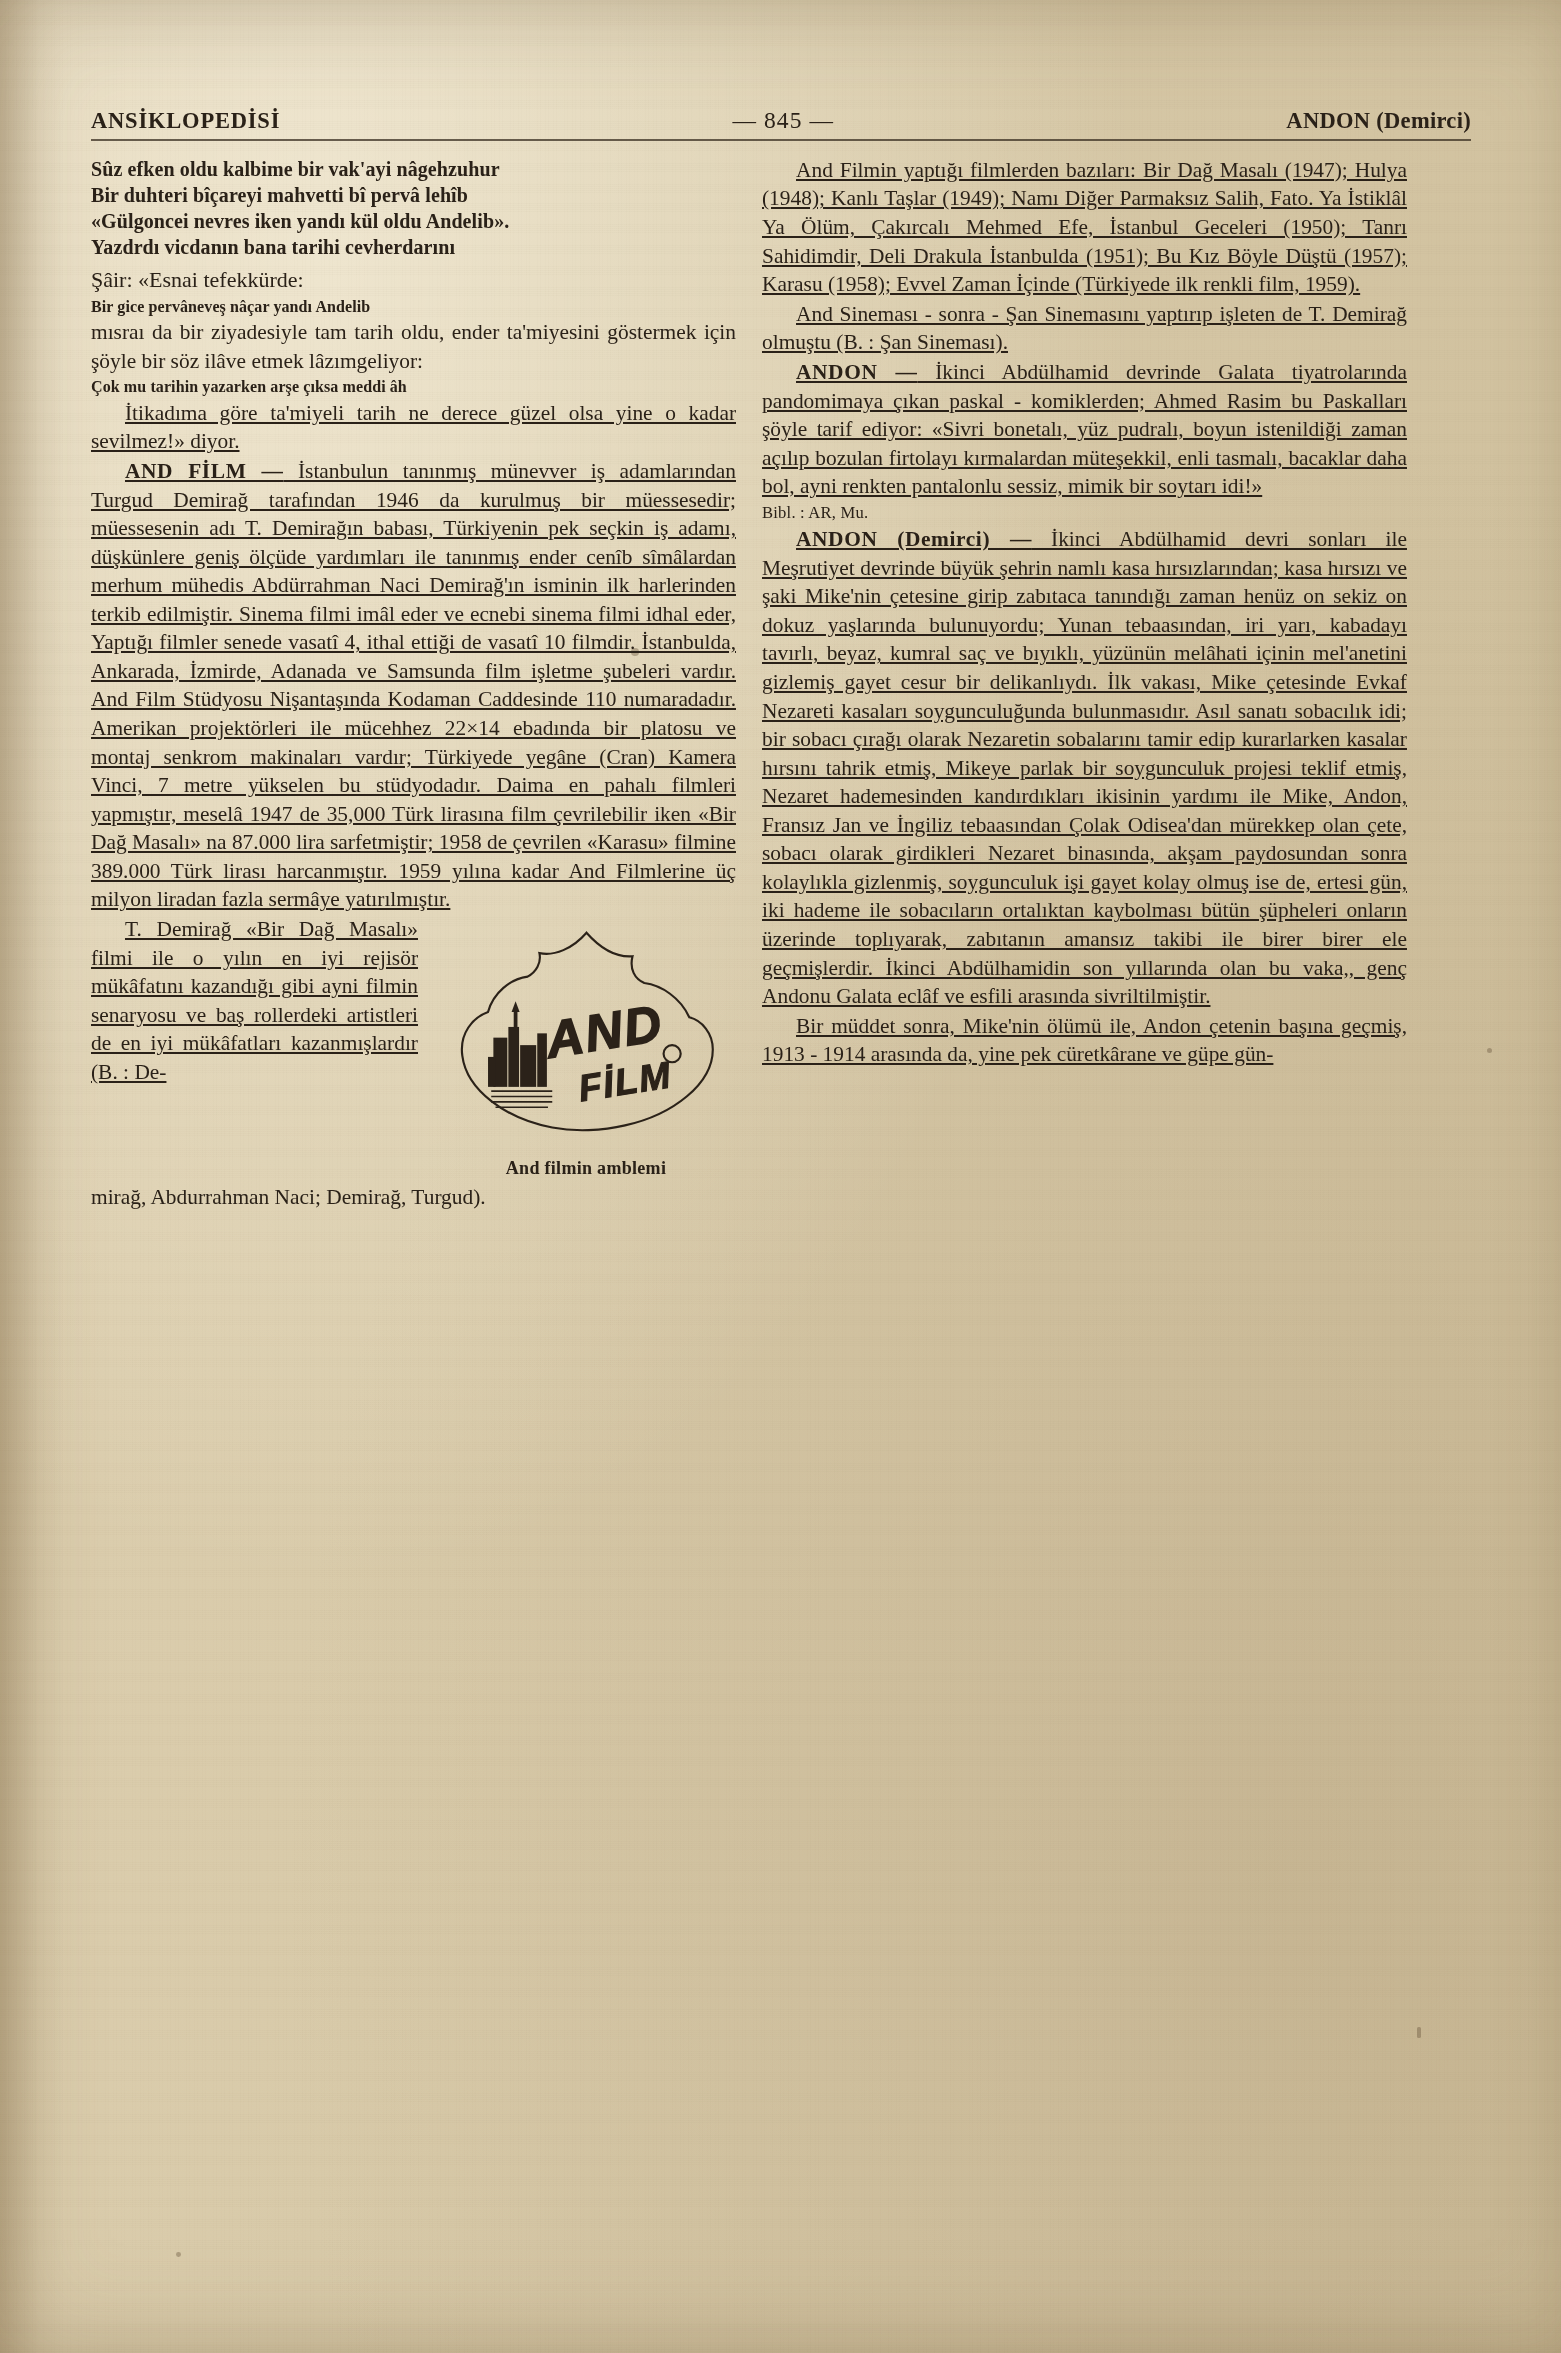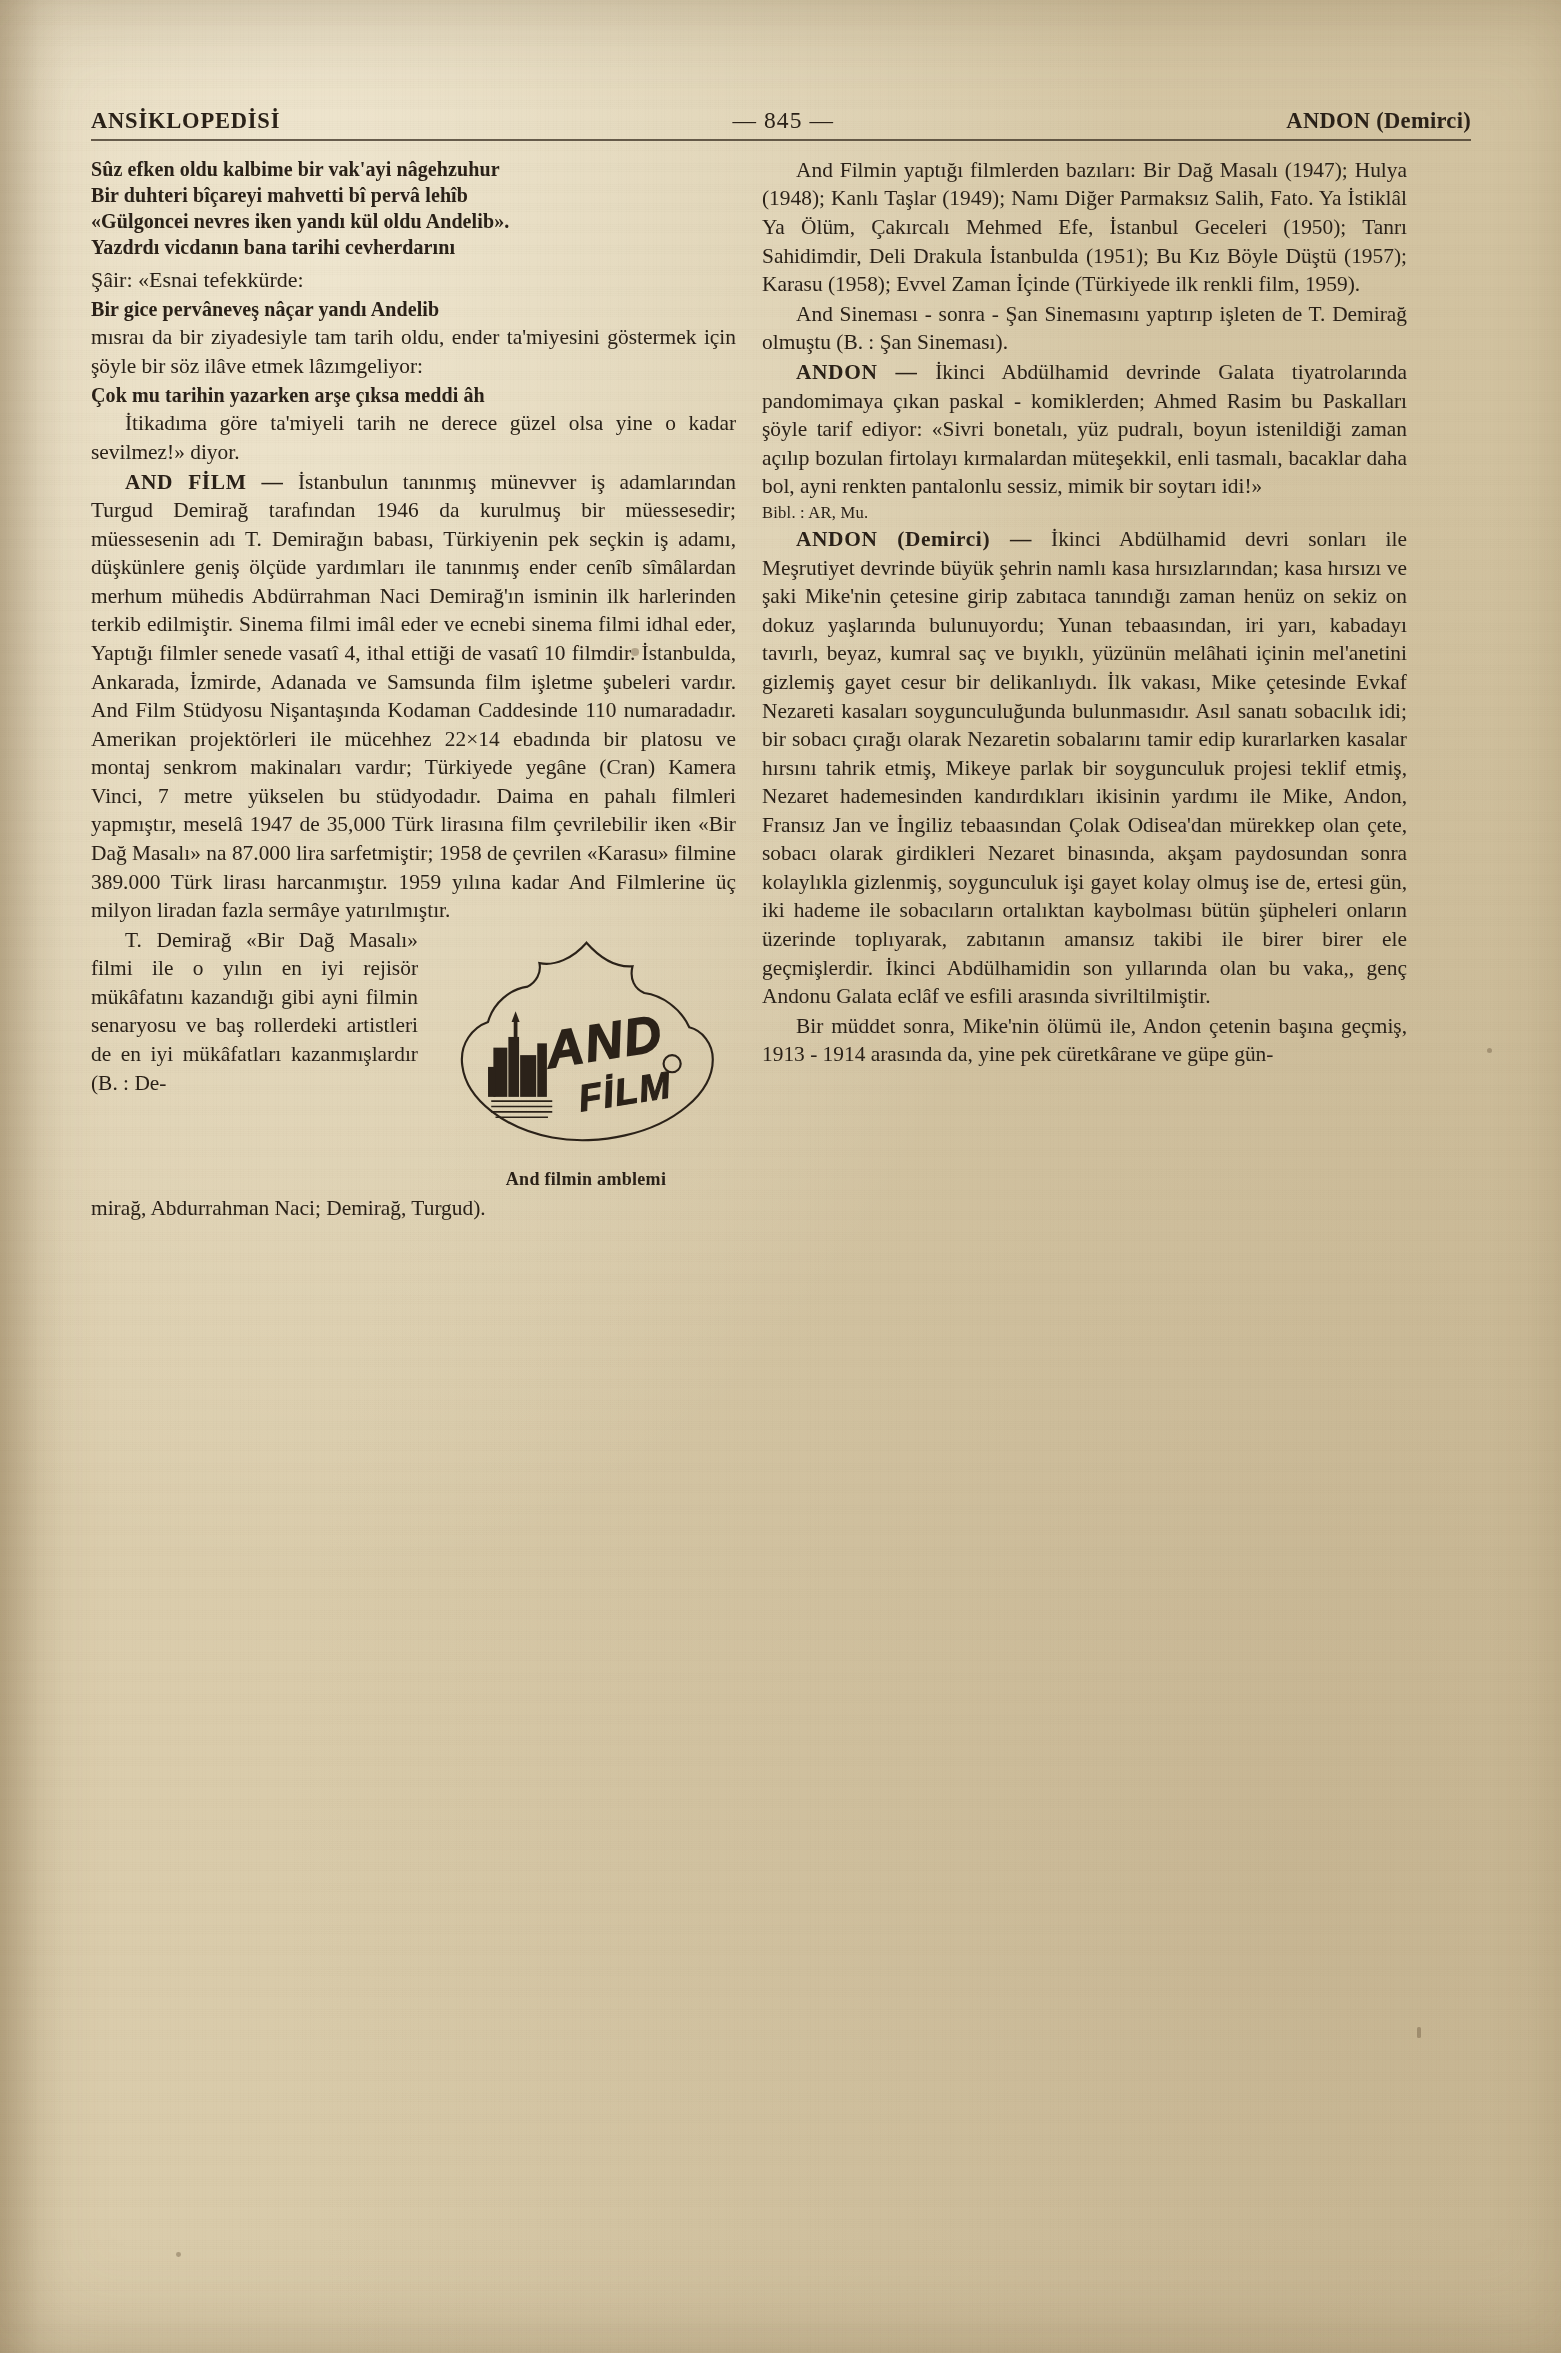--- a/index.html
+++ b/index.html
@@ -73,34 +73,34 @@
   }
   .col {
     width: 645px;
     font-size: 21.4px;
     line-height: 1.335;
     text-align: justify;
     text-justify: inter-word;
     hyphens: manual;
   }
   .col p { margin: 0 0 1.1px 0; }
-  .indent { text-indent: 34px; }
+  .indent { text-indent: 34px; text-decoration: underline; }
 
   .poem {
     font-weight: 700;
     font-size: 20px;
     line-height: 1.30;
     letter-spacing: 0.1px;
     margin: 0 0 5.3px 0;
     text-align: left;
   }
   .poem-line { display: block; }
   .bold-line {
     font-weight: 700;
-    font-size: 20px;
+    font-size: 16px;
     letter-spacing: 0.1px;
     margin: 5.3px 0 6.4px 0;
     text-align: left;
   }
   .sair {
     font-size: 22px;
     margin: 7.5px 0 5.3px 0;
     text-align: left;
   }
   .entry-head {

